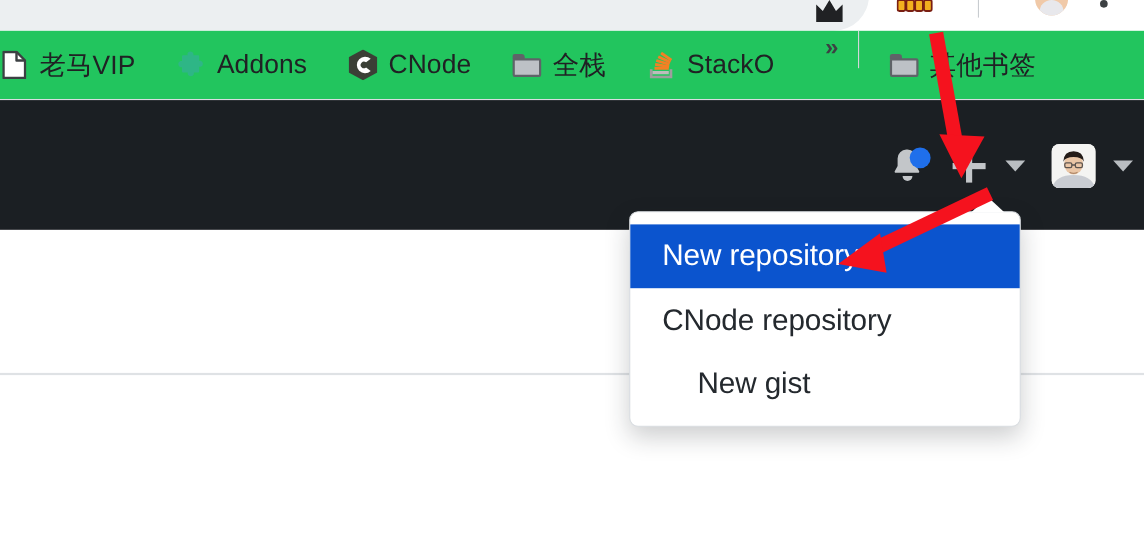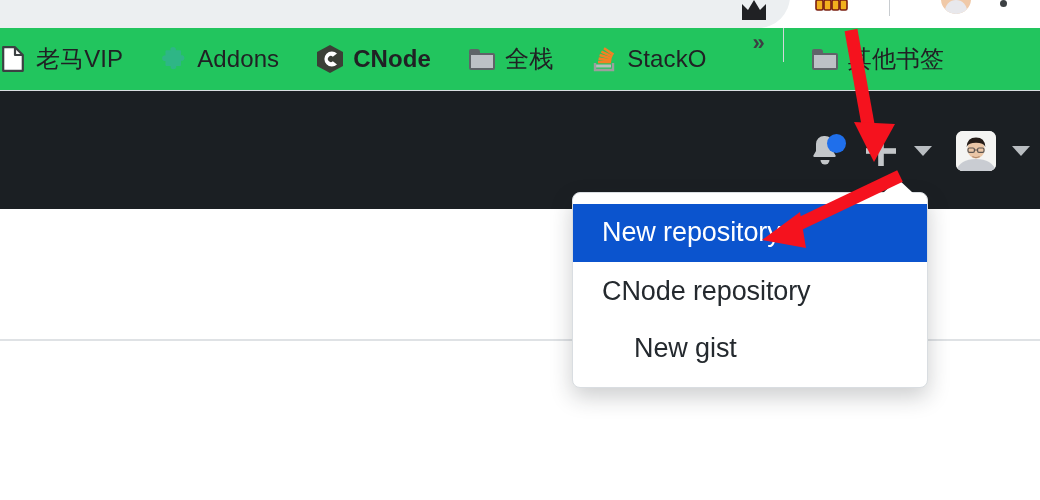--- a/index.html
+++ b/index.html
@@ -292,21 +292,21 @@
 
   <div class="bookmark-item" style="margin-left:18px;">
     <span class="bm-ico" style="display:flex;align-items:center;justify-content:center;">
       <svg width="28" height="27" viewBox="0 0 28 27" aria-hidden="true">
         <path d="M10 2 a3.2 3.2 0 0 1 6 0 v1.6 h4.6 a1 1 0 0 1 1 1 v4.2 h1.6 a3.2 3.2 0 0 1 0 6 h-1.6 v4.6 a1 1 0 0 1 -1 1 h-4.2 v1.6 a3.2 3.2 0 0 1 -6 0 v-1.6 h-4.6 a1 1 0 0 1 -1 -1 v-4.2 h-1.6 a3.2 3.2 0 0 1 0 -6 h1.6 v-4.6 a1 1 0 0 1 1 -1 h4.6 z" fill="#2eb686"></path>
       </svg>
     </span>
     <span class="bookmark-label">Addons</span>
   </div>
 
-  <div class="bookmark-item" style="margin-left:18px;font-weight:bold;">
+  <div class="bookmark-item" style="margin-left:18px;">
     <span class="bm-ico" style="display:flex;align-items:center;justify-content:center;">
       <svg width="26" height="28" viewBox="0 0 26 28" aria-hidden="true">
         <path d="M13 0 L26 7 V21 L13 28 L0 21 V7 Z" fill="#3b3f36"></path>
         <path d="M20 8.5 a7.5 7.5 0 1 0 0 11 l-4.2 -3.2 a3 3 0 1 1 0 -4.6 Z" fill="#ffffff"></path>
       </svg>
     </span>
     <span class="bookmark-label">CNode</span>
   </div>
 
   <div class="bookmark-item" style="margin-left:18px;">

